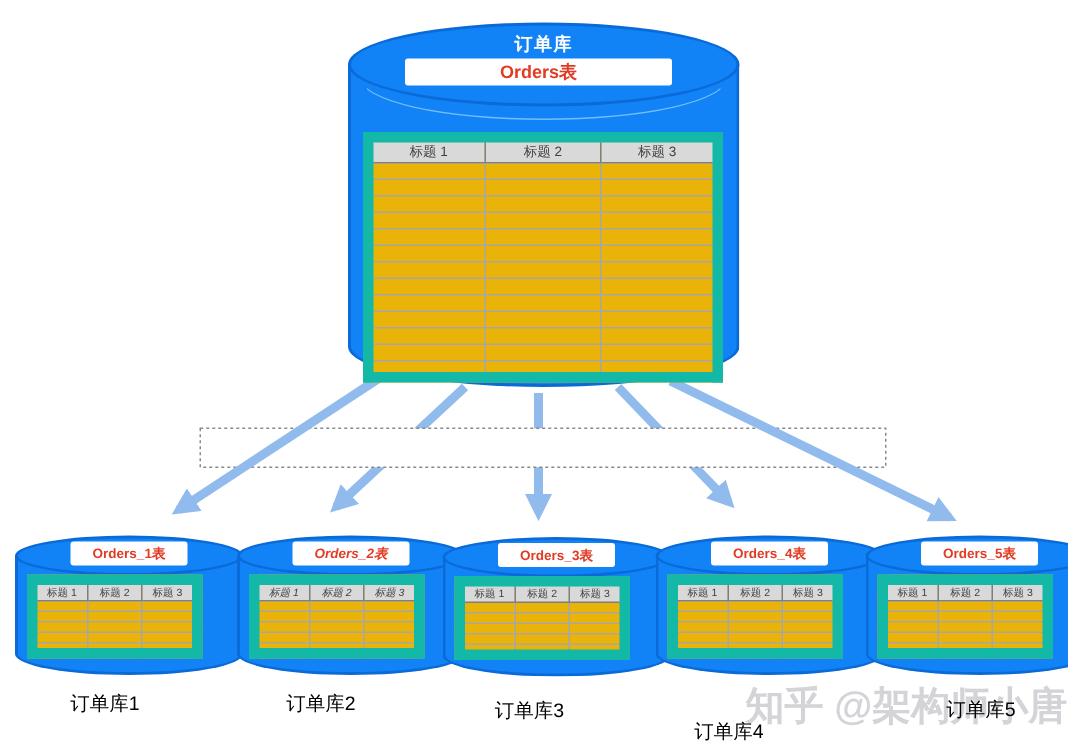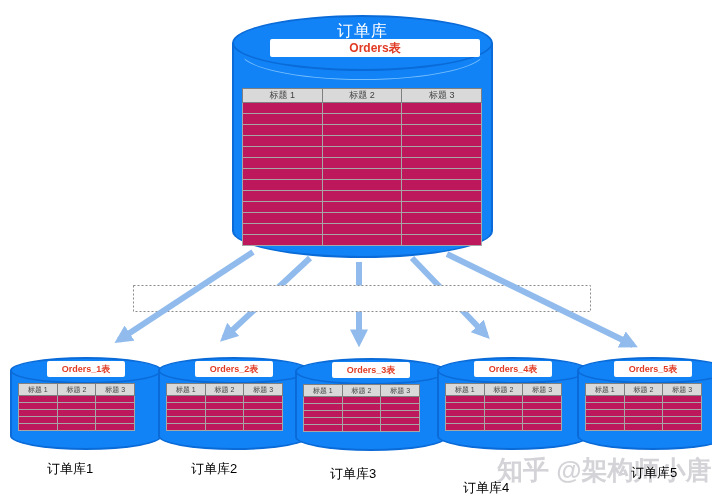--- a/index.html
+++ b/index.html
@@ -17,38 +17,38 @@
     background: #1283F6; border: 2px solid #0A6BD8; border-radius: 50%; }
   .cyl .arc { position: absolute; left: 3%; right: 3%; border: 1px solid rgba(150,210,255,.75);
     border-radius: 50%; clip-path: inset(55% 2% 0 2%); }
 
   
   .cyl-main { left: 232px; top: 15px; width: 261px; height: 243px; }
   .cyl-main .top { height: 56px; }
   .cyl-main .arc { top: 9px; height: 56px; }
   .cyl-main .body { top: 28px; border-radius: 0 0 50% 50% / 0 0 27px 27px; }
   .cyl-main .db-title { position: absolute; left: 0; right: 0; top: 6px; text-align: center;
-    color: #fff; font-size: 16px; font-weight: normal; letter-spacing: 1px; }
-  .cyl-main .tbl-badge { position: absolute; left: 38px; top: 24px; width: 210px; height: 18px;
+    color: #fff; font-size: 12px; font-weight: bold; letter-spacing: 1px; }
+  .cyl-main .tbl-badge { position: absolute; left: 38px; top: 24px; width: 178px; height: 18px;
     background: #fff; border-radius: 2px; text-align: center; line-height: 18px;
     color: #E13B24; font-size: 12px; font-weight: bold; }
   .cyl-main .tbl-wrap { position: absolute; left: 10px; top: 73px; width: 240px; }
 
   
   .cyl-small { width: 152px; height: 93px; }
   .cyl-small .top { height: 27px; }
   .cyl-small .body { top: 13px; border-radius: 0 0 50% 50% / 0 0 14px 14px; }
   .cyl-small .tbl-badge { position: absolute; left: 50%; transform: translateX(-50%); top: 4px;
     width: 78px; height: 16px; background: #fff; border-radius: 2px; text-align: center;
     line-height: 16px; color: #E13B24; font-size: 9px; font-weight: bold; }
   .cyl-small .tbl-wrap { position: absolute; left: 8px; top: 26px; width: 117px; }
 
   
   table.grid { width: 100%; border-collapse: collapse; table-layout: fixed;
-    background: #be185d; border: 1px solid #14b8a6; }
+    background: #eab308; border: 7px solid #14b8a6; }
   table.grid th { background: #D9D9D9; color: #3f3f3f; font-weight: normal;
     border: 1px solid #7f7f7f; text-align: center; }
   table.grid td { border: 1px solid #a6a6a6; }
   .tbl-main th { height: 14px; font-size: 9px; }
   .tbl-main td { height: 11px; }
   .tbl-small th { height: 12px; font-size: 7px; }
   .tbl-small td { height: 7px; }
 
   
   .hash-label { position: absolute; left: 133px; top: 285px; width: 457px; height: 26px;
@@ -214,21 +214,21 @@
             <tr>
               <td></td>
               <td></td>
               <td></td>
             </tr>
           </tbody>
       </table>
     </div>
   </div>
 
-  <div class="cyl cyl-small" style="left:158px;top:357px;">
+  <div class="cyl cyl-small" style="left:158px;top:357px;font-style:italic;">
     <div class="body"></div>
     <div class="top"></div>
     <div class="tbl-badge">Orders_2表</div>
     <div class="tbl-wrap">
       <table class="grid tbl-small">
         <thead>
             <tr>
           <th>标题 1</th>
           <th>标题 2</th>
           <th>标题 3</th>

